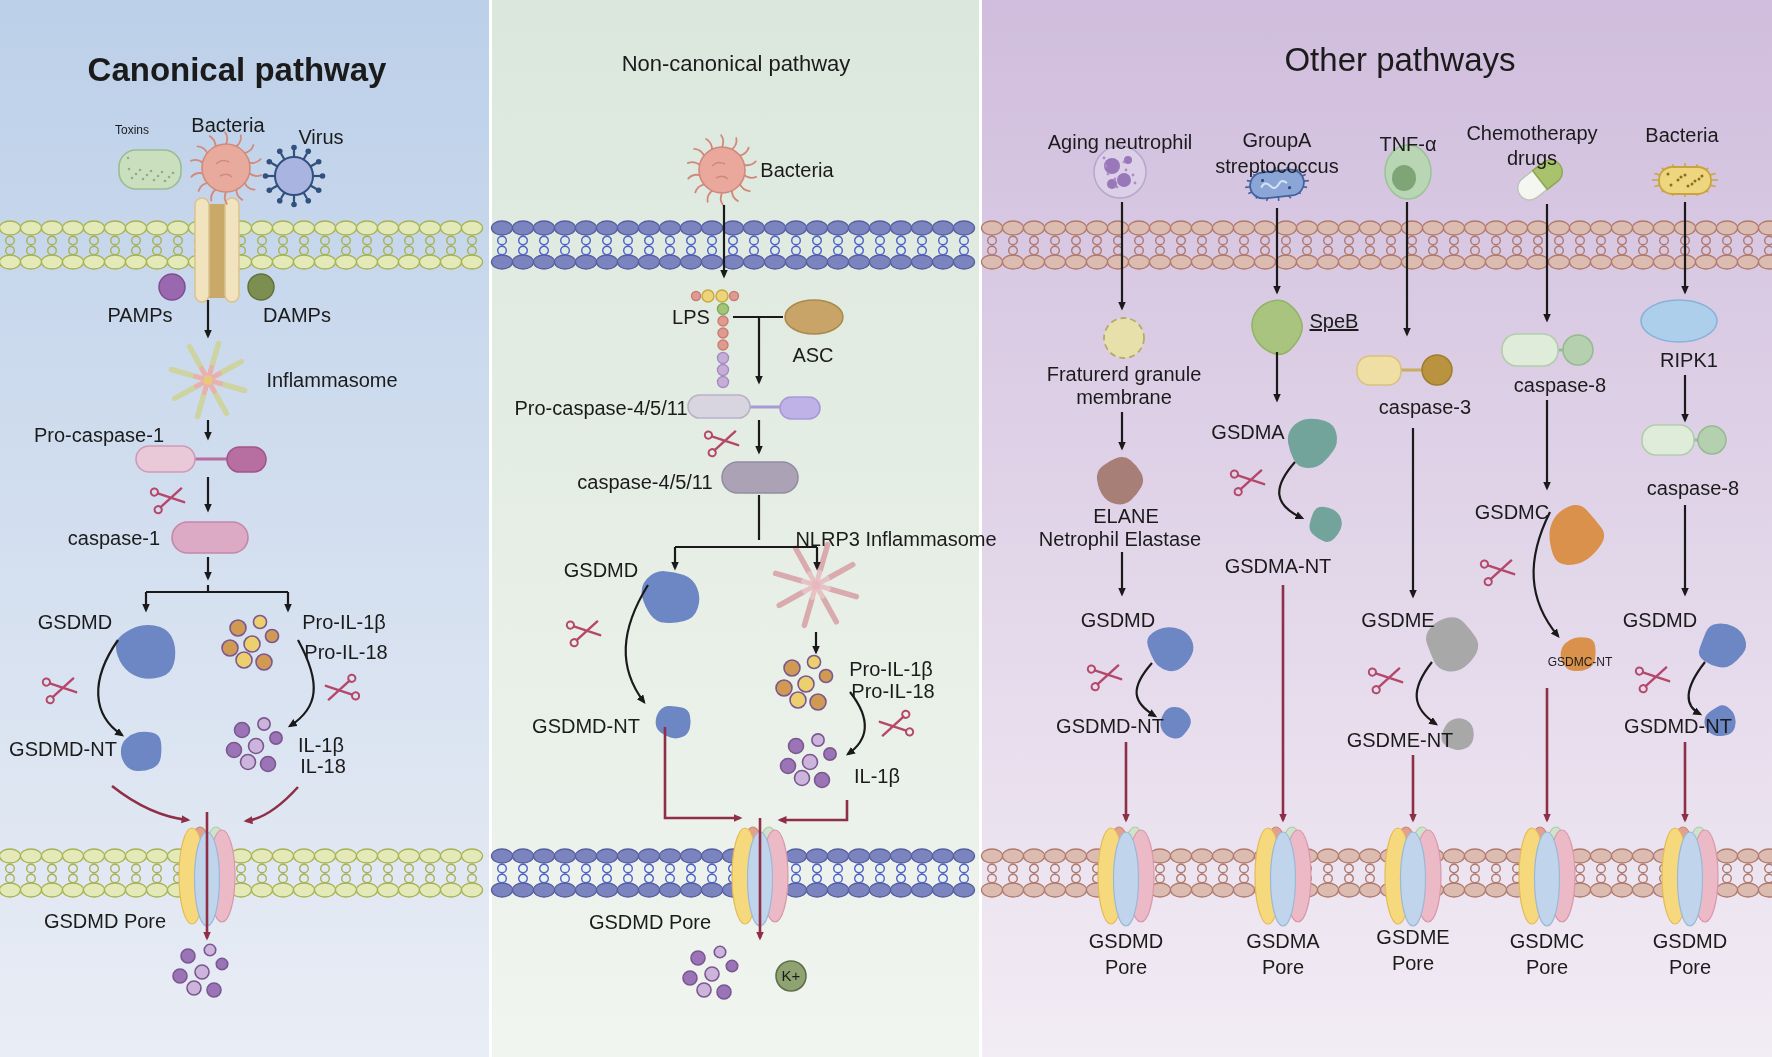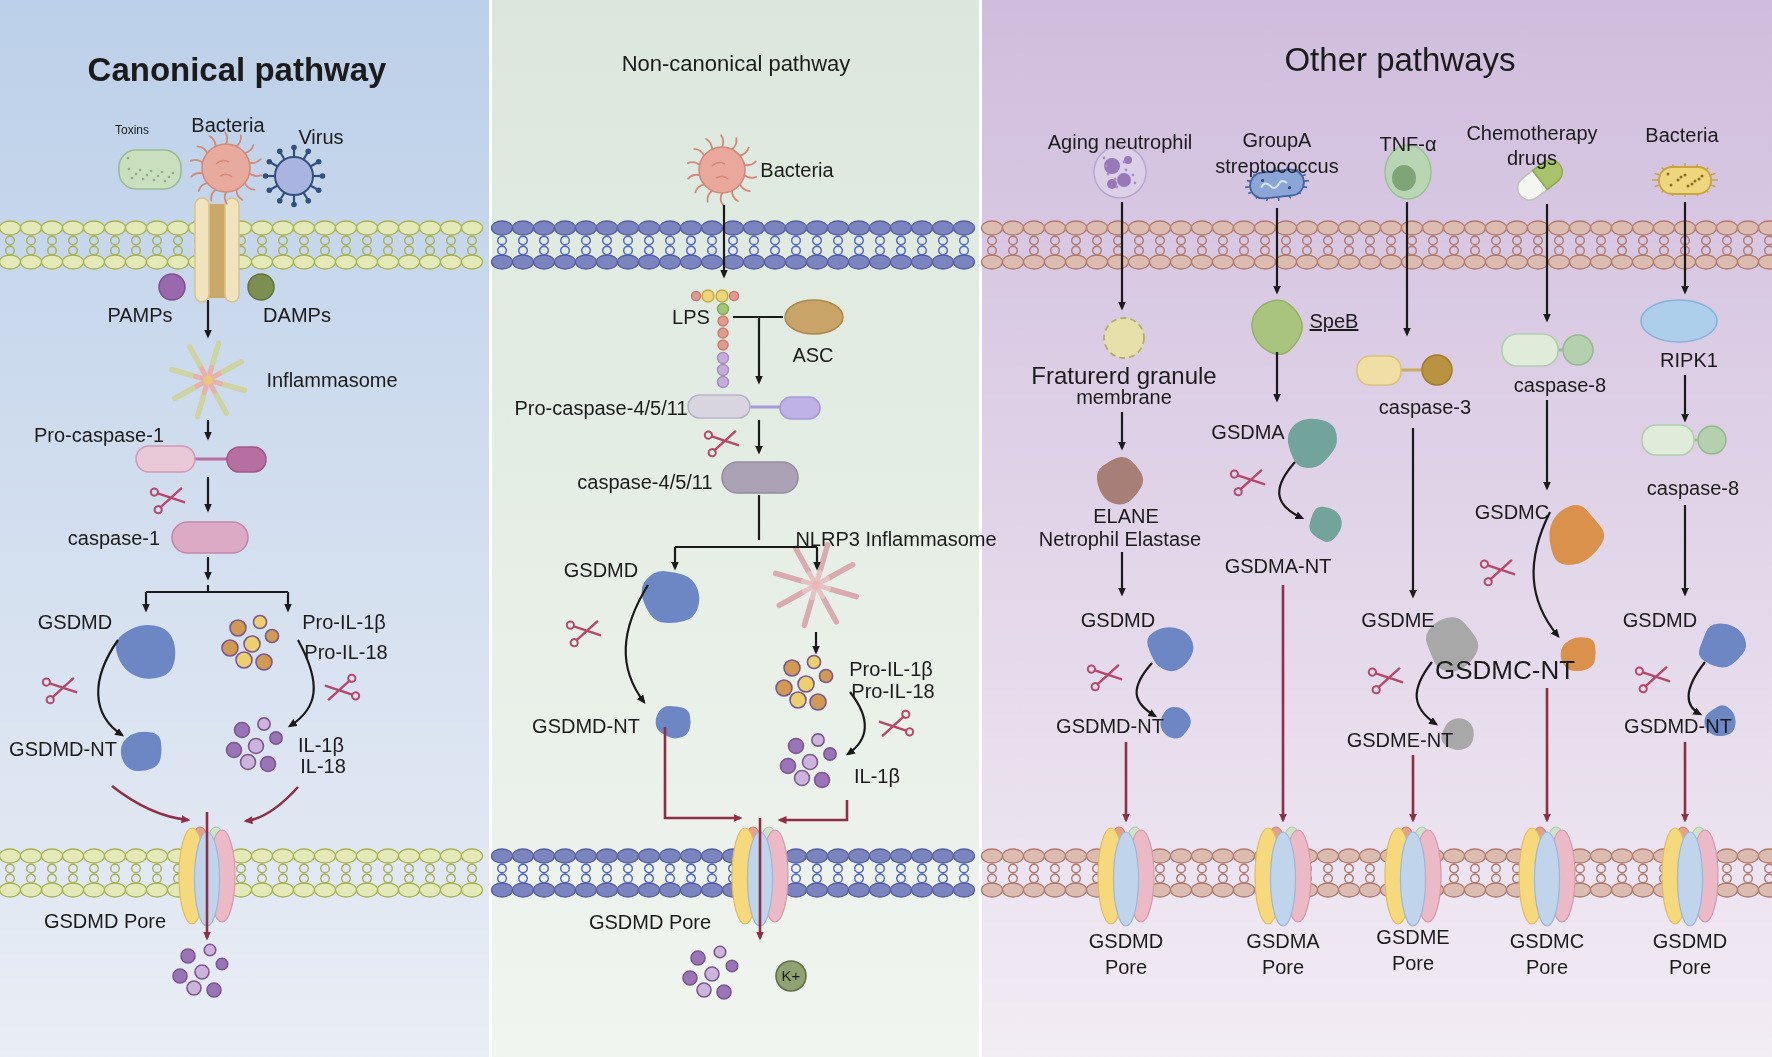--- a/index.html
+++ b/index.html
@@ -929,33 +929,33 @@
       <div class="lbl" style="left: 842px; top: 765px; width: 70px; font-size: 20px;">IL-1β</div>
       <div class="lbl" style="left: 560px; top: 911px; width: 180px; font-size: 20px;">GSDMD Pore</div>
       <div class="lbl" style="left: 771px; top: 968px; width: 40px; font-size: 15px;">K+</div>
       <div class="lbl" style="left: 1030px; top: 131px; width: 180px; font-size: 20px;">Aging neutrophil</div>
       <div class="lbl" style="left: 1212px; top: 129px; width: 130px; font-size: 20px;">GroupA</div>
       <div class="lbl" style="left: 1192px; top: 155px; width: 170px; font-size: 20px;">streptococcus</div>
       <div class="lbl" style="left: 1358px; top: 133px; width: 100px; font-size: 20px;">TNF-α</div>
       <div class="lbl" style="left: 1442px; top: 122px; width: 180px; font-size: 20px;">Chemotherapy</div>
       <div class="lbl" style="left: 1482px; top: 147px; width: 100px; font-size: 20px;">drugs</div>
       <div class="lbl" style="left: 1622px; top: 124px; width: 120px; font-size: 20px;">Bacteria</div>
-      <div class="lbl" style="left: 1029px; top: 363px; width: 190px; font-size: 24px;">Fraturerd granule</div>
+      <div class="lbl" style="left: 1029px; top: 363px; width: 190px; font-size: 20px;">Fraturerd granule</div>
       <div class="lbl" style="left: 1059px; top: 386px; width: 130px; font-size: 20px;">membrane</div>
       <div class="lbl" style="left: 1071px; top: 505px; width: 110px; font-size: 20px;">ELANE</div>
       <div class="lbl" style="left: 1020px; top: 528px; width: 200px; font-size: 20px;">Netrophil Elastase</div>
       <div class="lbl" style="left: 1299px; top: 310px; width: 70px; font-size: 20px; text-decoration: underline;">SpeB</div>
       <div class="lbl" style="left: 1198px; top: 421px; width: 100px; font-size: 20px;">GSDMA</div>
       <div class="lbl" style="left: 1213px; top: 555px; width: 130px; font-size: 20px;">GSDMA-NT</div>
       <div class="lbl" style="left: 1360px; top: 396px; width: 130px; font-size: 20px;">caspase-3</div>
       <div class="lbl" style="left: 1348px; top: 609px; width: 100px; font-size: 20px;">GSDME</div>
       <div class="lbl" style="left: 1335px; top: 729px; width: 130px; font-size: 20px;">GSDME-NT</div>
       <div class="lbl" style="left: 1495px; top: 374px; width: 130px; font-size: 20px;">caspase-8</div>
       <div class="lbl" style="left: 1462px; top: 501px; width: 100px; font-size: 20px;">GSDMC</div>
-      <div class="lbl" style="left: 1435px; top: 656px; width: 130px; font-size: 26px; text-align: right;">GSDMC-NT</div>
+      <div class="lbl" style="left: 1515px; top: 656px; width: 130px; font-size: 12px;">GSDMC-NT</div>
       <div class="lbl" style="left: 1639px; top: 349px; width: 100px; font-size: 20px;">RIPK1</div>
       <div class="lbl" style="left: 1628px; top: 477px; width: 130px; font-size: 20px;">caspase-8</div>
       <div class="lbl" style="left: 1073px; top: 609px; width: 90px; font-size: 20px;">GSDMD</div>
       <div class="lbl" style="left: 1050px; top: 715px; width: 120px; font-size: 20px;">GSDMD-NT</div>
       <div class="lbl" style="left: 1615px; top: 609px; width: 90px; font-size: 20px;">GSDMD</div>
       <div class="lbl" style="left: 1618px; top: 715px; width: 120px; font-size: 20px;">GSDMD-NT</div>
       <div class="lbl" style="left: 1071px; top: 930px; width: 110px; font-size: 20px;">GSDMD</div>
       <div class="lbl" style="left: 1086px; top: 956px; width: 80px; font-size: 20px;">Pore</div>
       <div class="lbl" style="left: 1228px; top: 930px; width: 110px; font-size: 20px;">GSDMA</div>
       <div class="lbl" style="left: 1243px; top: 956px; width: 80px; font-size: 20px;">Pore</div>

